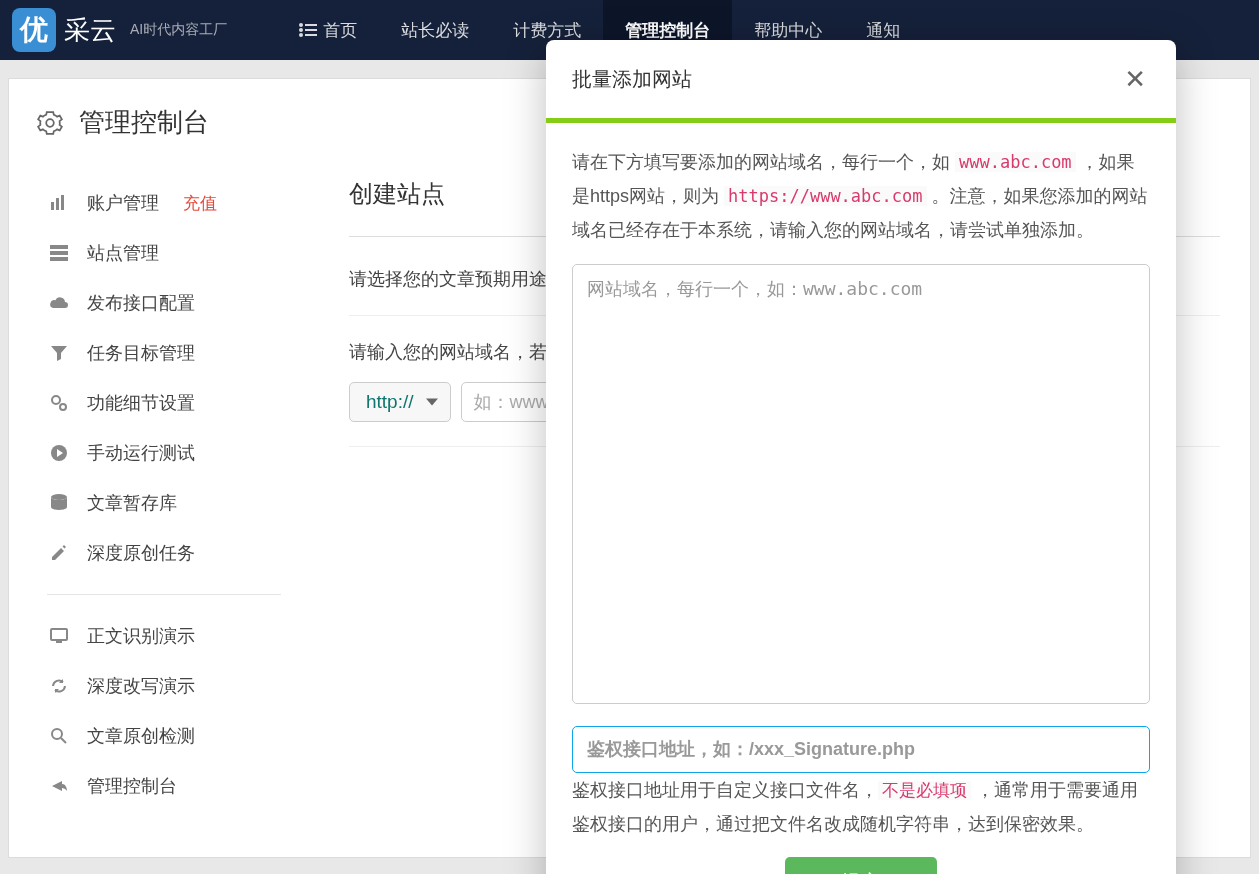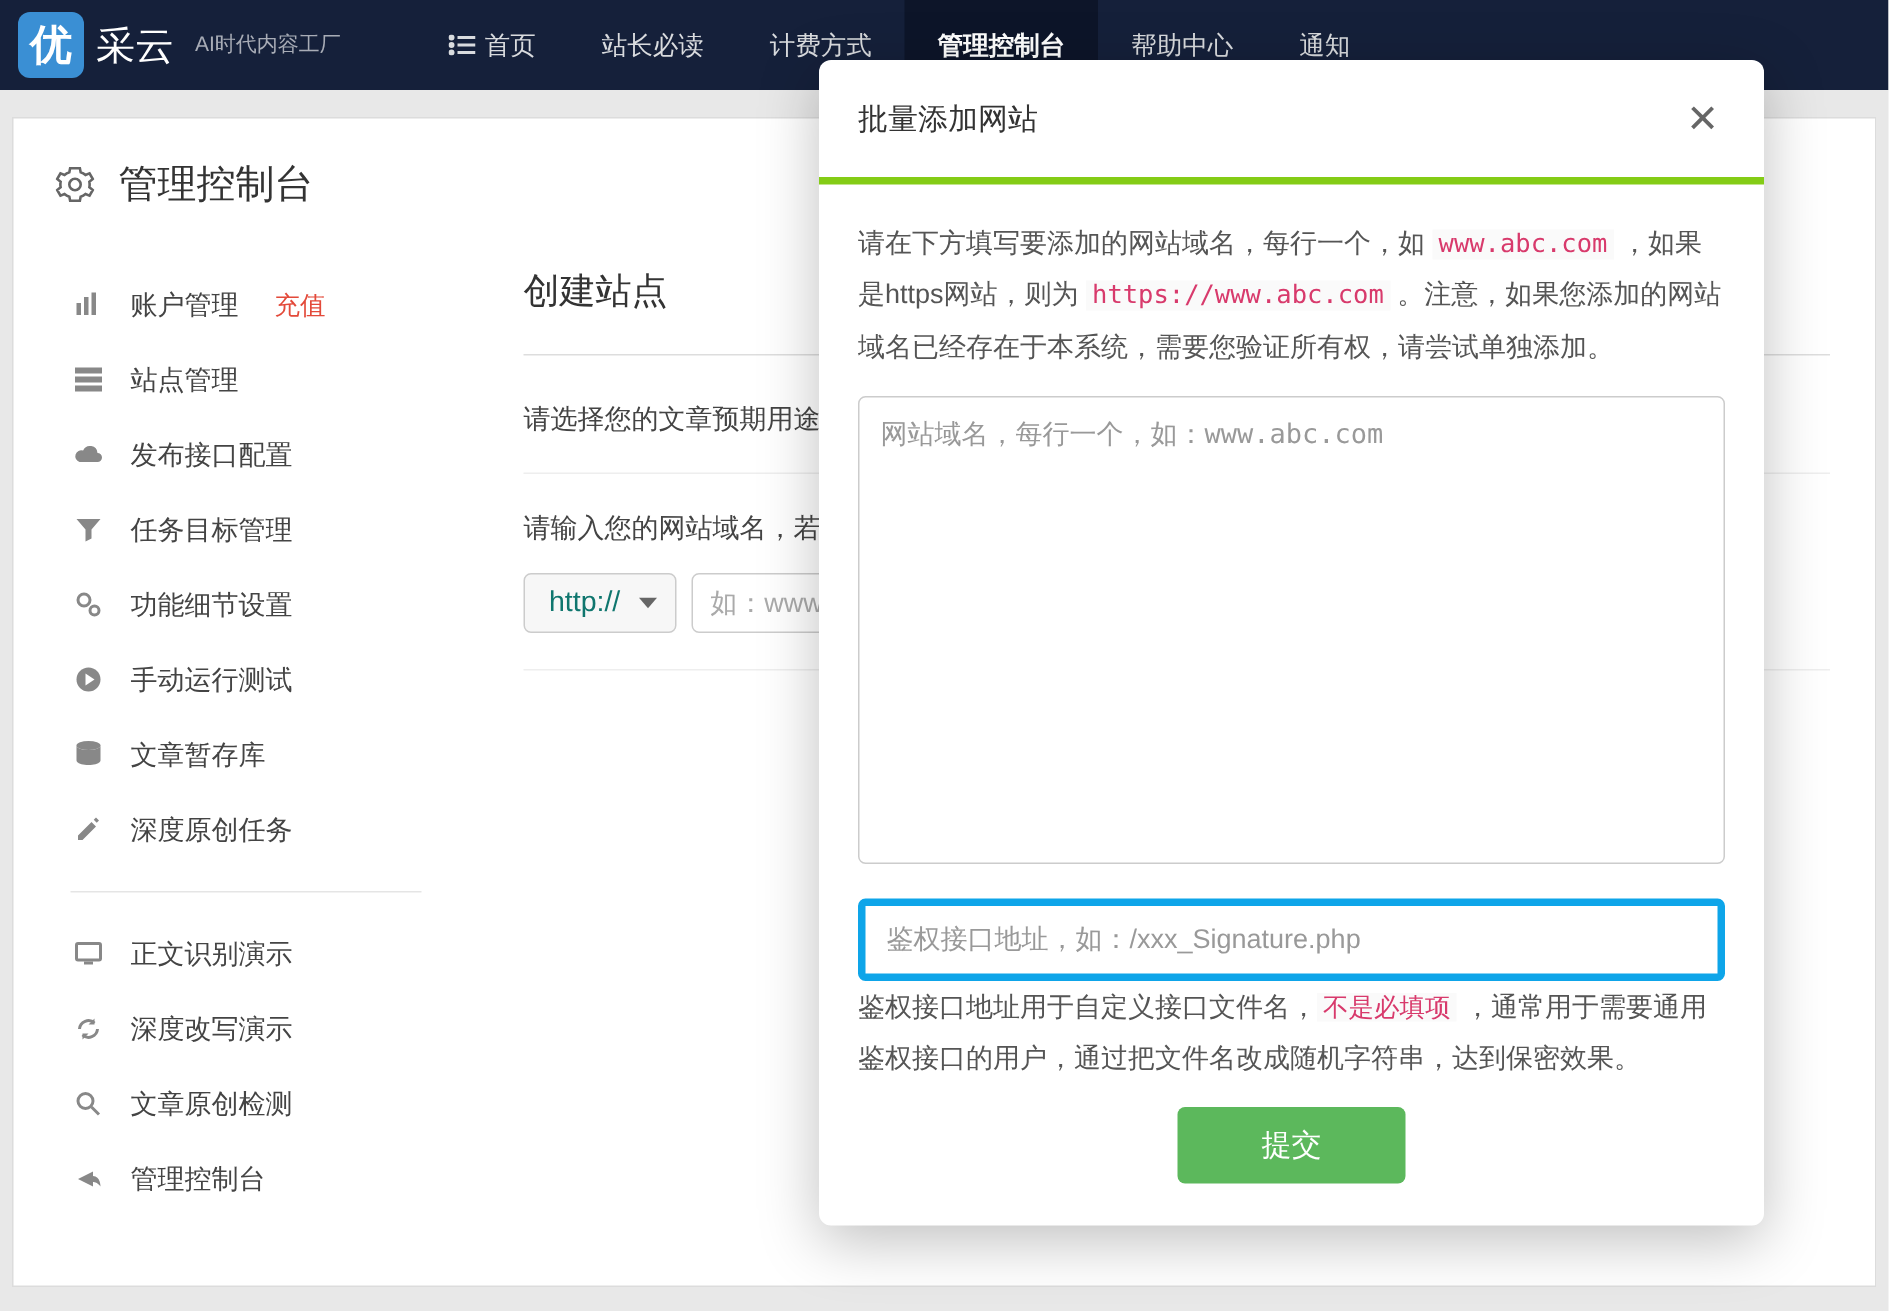--- a/index.html
+++ b/index.html
@@ -128,30 +128,30 @@
 }
 .modal-title { font-size: 20px; color: #333; }
 .close-btn { font-size: 26px; color: #666; cursor: pointer; line-height: 1; padding: 4px; }
 .modal-body { padding: 22px 26px 10px 26px; }
 .desc {
   font-size: 18px; color: #555; line-height: 1.9;
   margin-bottom: 16px;
 }
 .desc code { font-family: Consolas, monospace; color: #d83a6c; background: #fafafa; padding: 0 4px; font-size: 17px; }
 .textarea {
-  width: 100%; height: 312px;
+  width: 100%; height: 440px;
   border: 1px solid #ccc; border-radius: 5px;
   padding: 12px 14px; font-size: 18px;
   resize: none;
 }
 .textarea::placeholder { color: #999; }
 .auth-input {
   width: 100%;
-  border: 5px solid #0ea5e9; border-radius: 5px;
-  padding: 12px 14px; font-size: 18px; margin-top: 18px;
+  border: 1px solid #0ea5e9; border-radius: 5px;
+  padding: 12px 14px; font-size: 18px; margin-top: 18px; font-weight: bold;
 }
 .auth-input::placeholder { color: #999; }
 .desc2 {
   font-size: 18px; color: #555; line-height: 1.9;
 }
 .desc2 .tag { color: #d83a6c; background: #fafafa; font-size: 17px; padding: 0 4px; }
 .modal-footer { padding: 6px 26px 28px 26px; text-align: center; }
 .submit-btn {
   background: #5cb85c; color: #fff;
   border: none; border-radius: 5px;
@@ -356,21 +356,21 @@
 <div class="overlay">
   <div class="modal">
     <div class="modal-header">
       <div class="modal-title">批量添加网站</div>
       <div class="close-btn">
         <span>✕</span>
       </div>
     </div>
     <div class="modal-body">
       <p class="desc">
-        <span>请在下方填写要添加的网站域名，每行一个，如 </span><code>www.abc.com</code><span> ，如果是https网站，则为 </span><code>https://www.abc.com</code><span> 。注意，如果您添加的网站域名已经存在于本系统，需要您验证所有权，请尝试单独添加。</span>
+        <span>请在下方填写要添加的网站域名，每行一个，如 </span><code>www.abc.com</code><span> ，如果是https网站，则为 </span><code>https://www.abc.com</code><span> 。注意，如果您添加的网站域名已经存在于本系统，请输入您的网站域名，请尝试单独添加。</span>
       </p>
       <textarea class="textarea" placeholder="网站域名，每行一个，如：www.abc.com" style=""></textarea>
       <input class="auth-input" placeholder="鉴权接口地址，如：/xxx_Signature.php" style="">
       <p class="desc2">
         <span>鉴权接口地址用于自定义接口文件名，</span><span class="tag">不是必填项</span><span> ，通常用于需要通用鉴权接口的用户，通过把文件名改成随机字符串，达到保密效果。</span>
       </p>
     </div>
     <div class="modal-footer">
       <button class="submit-btn">提交</button>
     </div>

